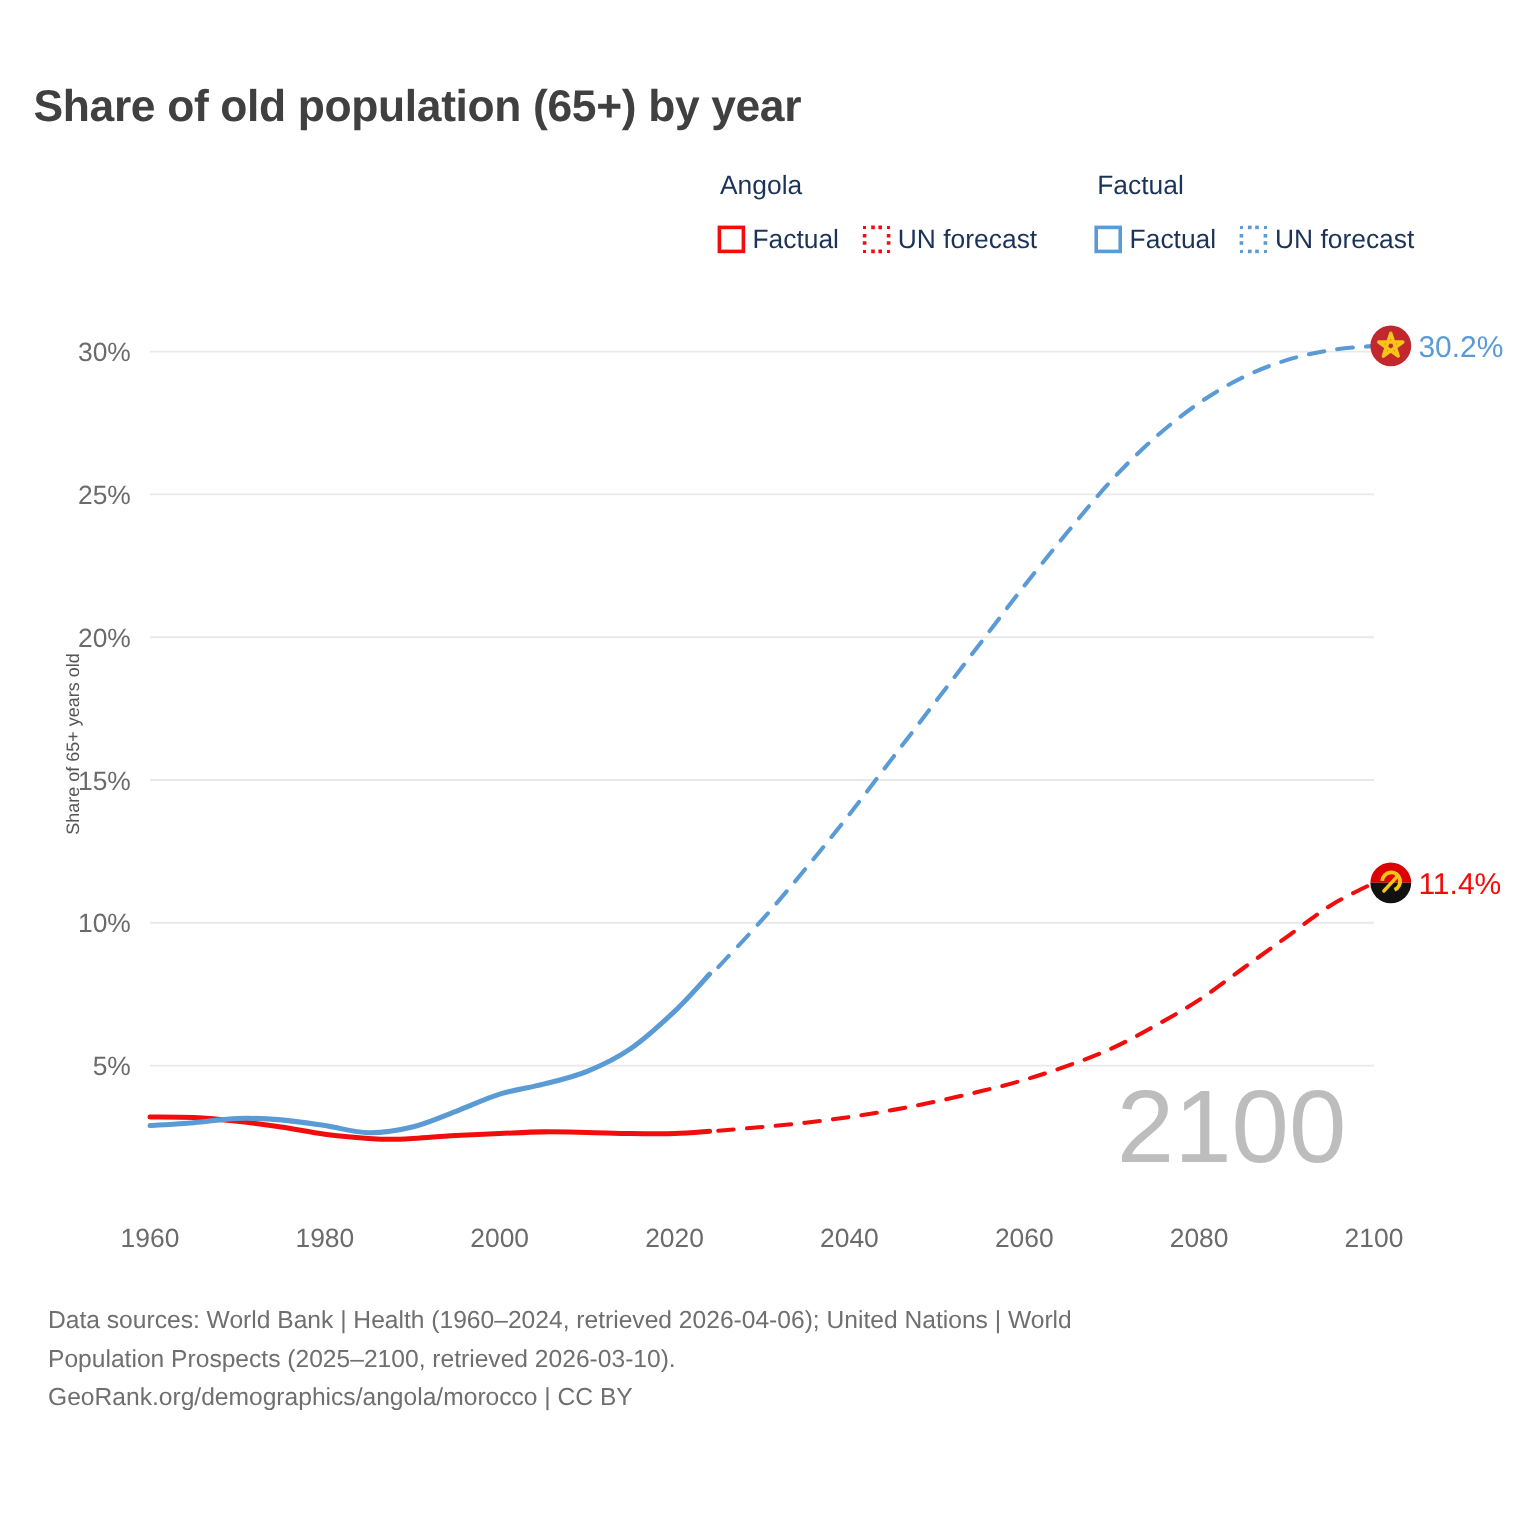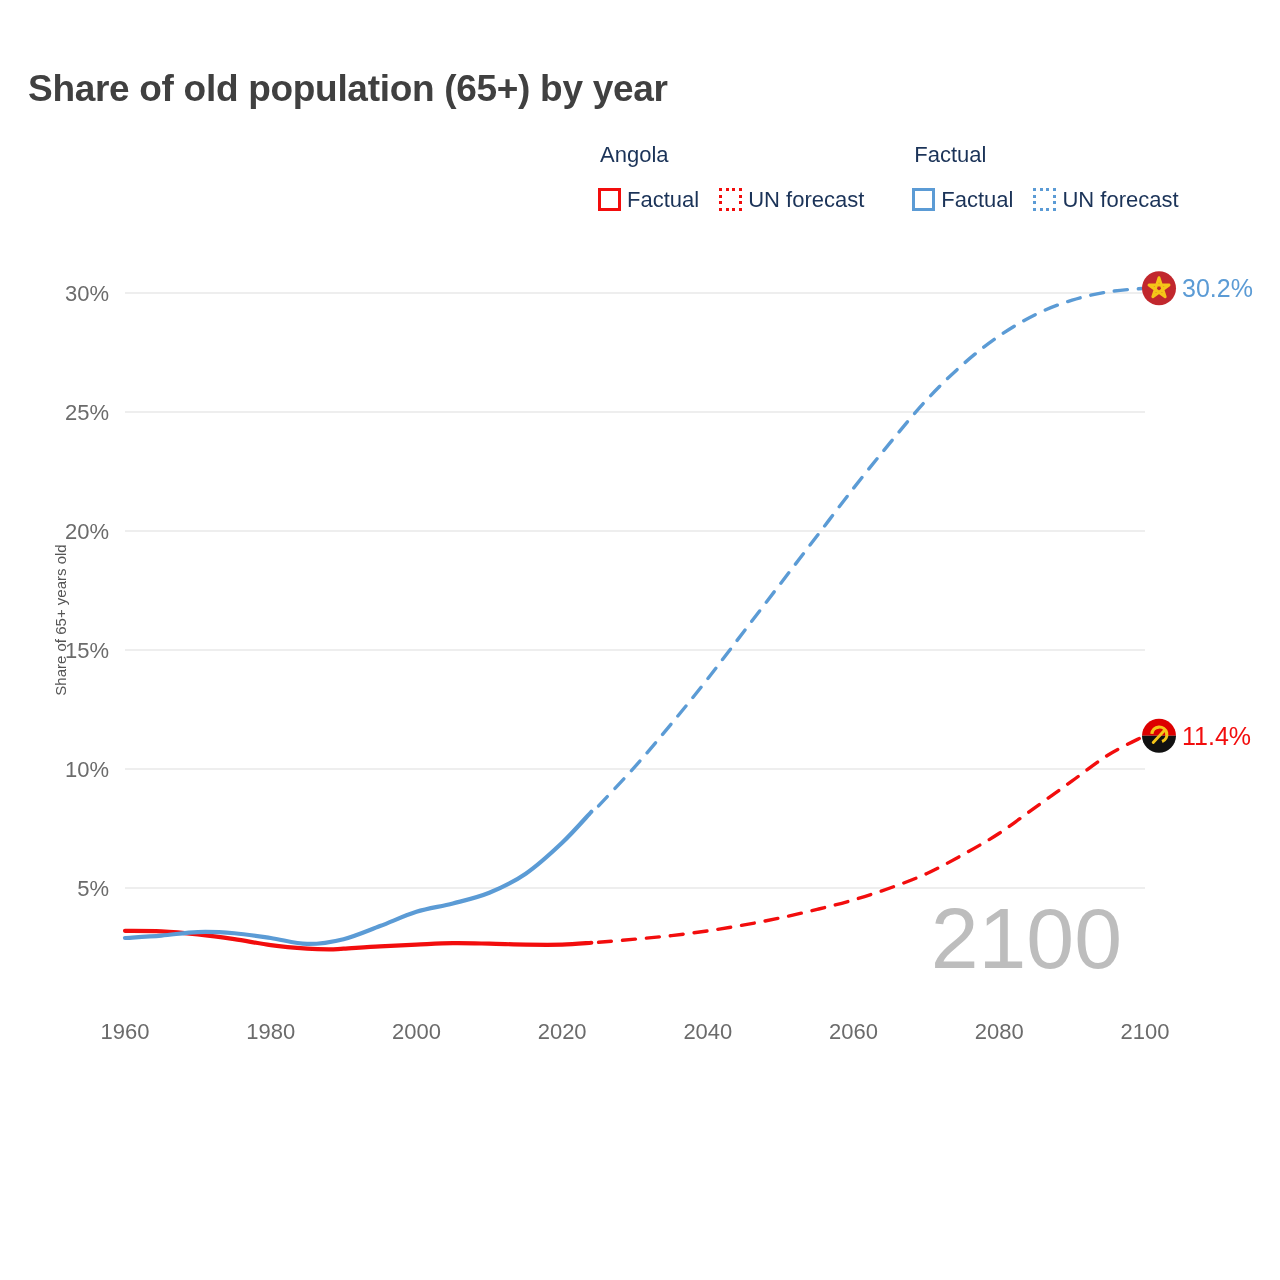--- a/index.html
+++ b/index.html
@@ -178,14 +178,19 @@
         </g>
         <text class="endlabel" x="1182" y="744.6800000000001" fill="#f20d0d">11.4%</text>
         <g>
           <circle cx="1159" cy="288.24" r="17" fill="#c1272d"></circle>
           <path d="M1159.00,277.70 L1165.20,296.77 L1148.98,284.98 L1169.02,284.98 L1152.80,296.77 Z" fill="none" stroke="#f5c518" stroke-width="2.89" stroke-linejoin="round"></path>
         </g>
         <text class="endlabel" x="1182" y="297.24" fill="#5b9bd5">30.2%</text>
       </g>
   </svg>
 
+  <div class="footer">
+    <div>Data sources: World Bank | Health (1960–2024, retrieved 2026-04-06); United Nations | World</div>
+    <div>Population Prospects (2025–2100, retrieved 2026-03-10).</div>
+    <div>GeoRank.org/demographics/angola/morocco | CC BY</div>
+  </div>
 
 </div>
 
 </body></html>

